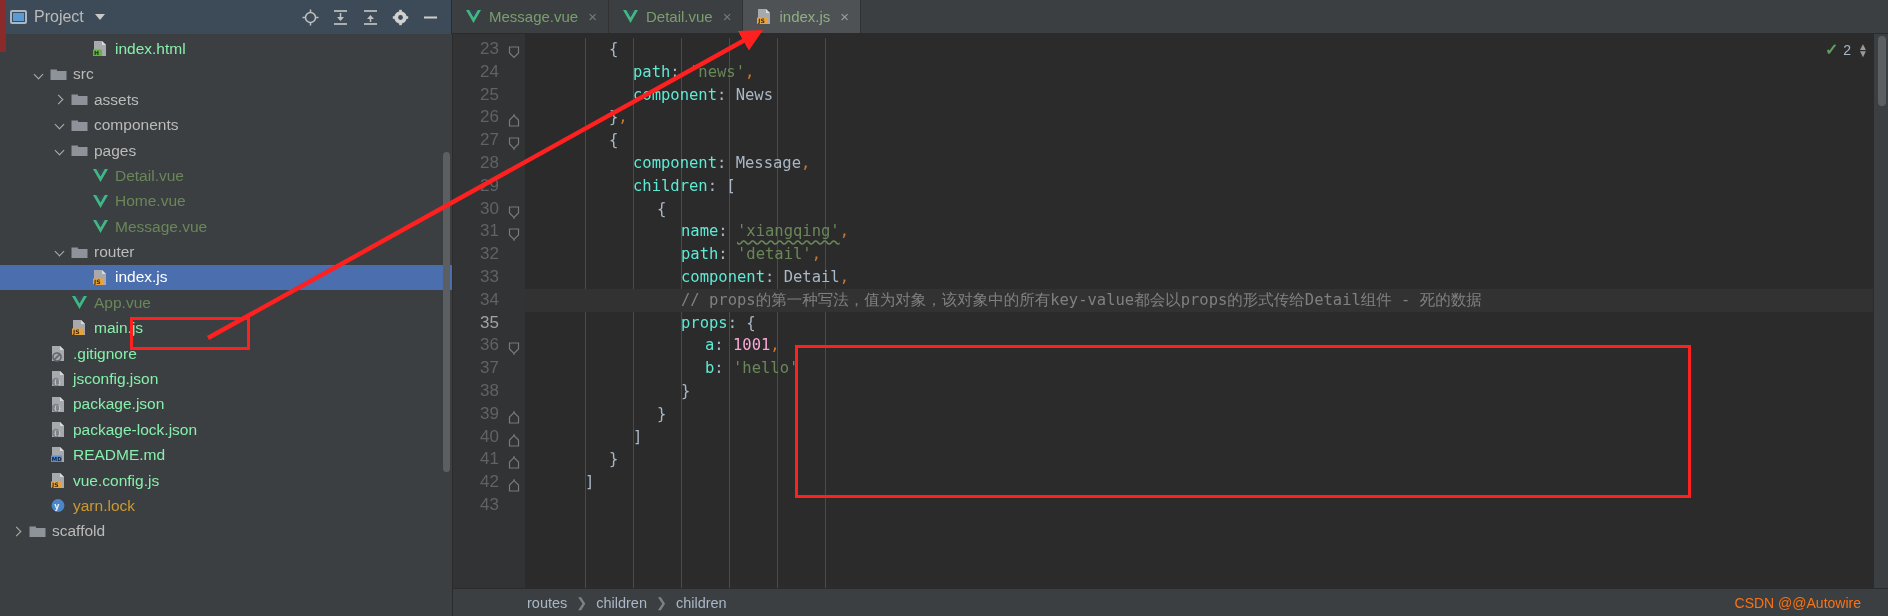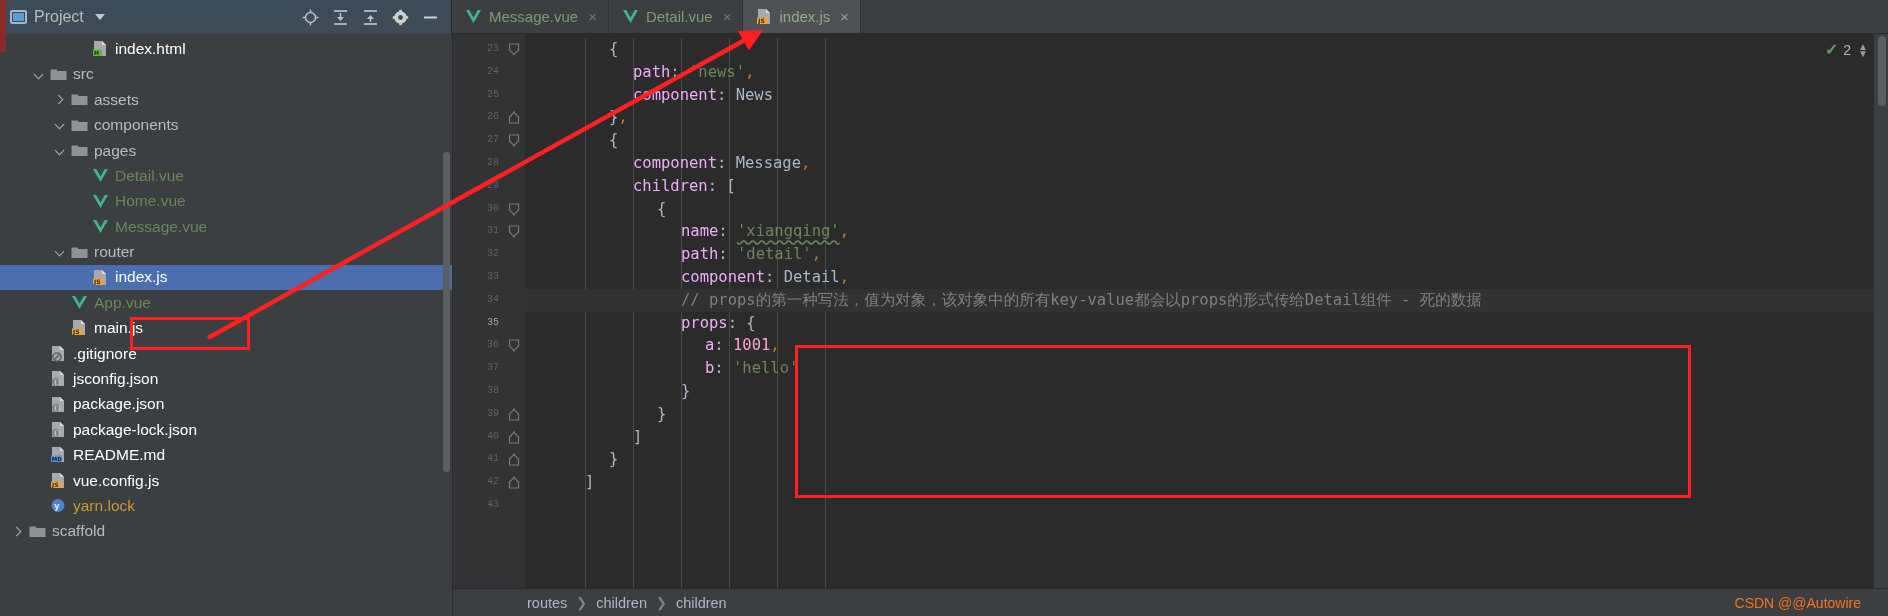--- a/index.html
+++ b/index.html
@@ -159,21 +159,21 @@
   }
   .tw.exp::before { transform: rotate(45deg); }
   .tw.col::before { transform: rotate(-45deg); left: 1px; }
   .row-ico {
     width: 18px; height: 17px;
     flex: 0 0 18px;
     margin-right: 6px;
     display: flex; align-items: center; justify-content: center;
   }
   .row-label { line-height: 1; }
-  .c-green  { color: #ffffff; }
+  .c-green  { color: #86efac; }
   .c-vue    { color: #6a8759; }
   .c-plain  { color: #bbbbbb; }
   .c-yellow { color: #cc9a2f; }
   .selected .row-label { color: #ffffff; }
 
   
   .sb-scroll {
     position: absolute;
     right: 2px;
     top: 118px;
@@ -198,22 +198,22 @@
     position: relative;
     min-height: 0;
     overflow: hidden;
   }
   .gutter {
     width: 72px;
     flex: 0 0 72px;
     background: #313335;
     position: relative;
     text-align: right;
-    font-family: Liberation Mono, monospace;
-    font-size: 10px;
+    font-family: Liberation Sans, sans-serif;
+    font-size: 17px;
     color: #606366;
     padding-top: 4px;
     box-sizing: border-box;
   }
   .gline {
     height: 22.8px;
     line-height: 22.8px;
     padding-right: 26px;
     position: relative;
   }
@@ -251,21 +251,21 @@
     pointer-events: none;
   }
   .iguide {
     position: absolute;
     top: 0; bottom: 0;
     width: 1px;
     background: #4a4a4a;
   }
 
   
-  .t-key   { color: #f0abfc; }
+  .t-key   { color: #5eead4; }
   .t-punct { color: #a9b7c6; }
   .t-str   { color: #6a8759; }
   .t-num   { color: #f9a8d4; }
   .t-ident { color: #a9b7c6; }
   .t-comma { color: #cc7832; }
   .t-brace { color: #a9b7c6; }
   .t-comment { color: #808080; }
   .t-typo {
     color: #6a8759;
     text-decoration: underline wavy #6a8759;

